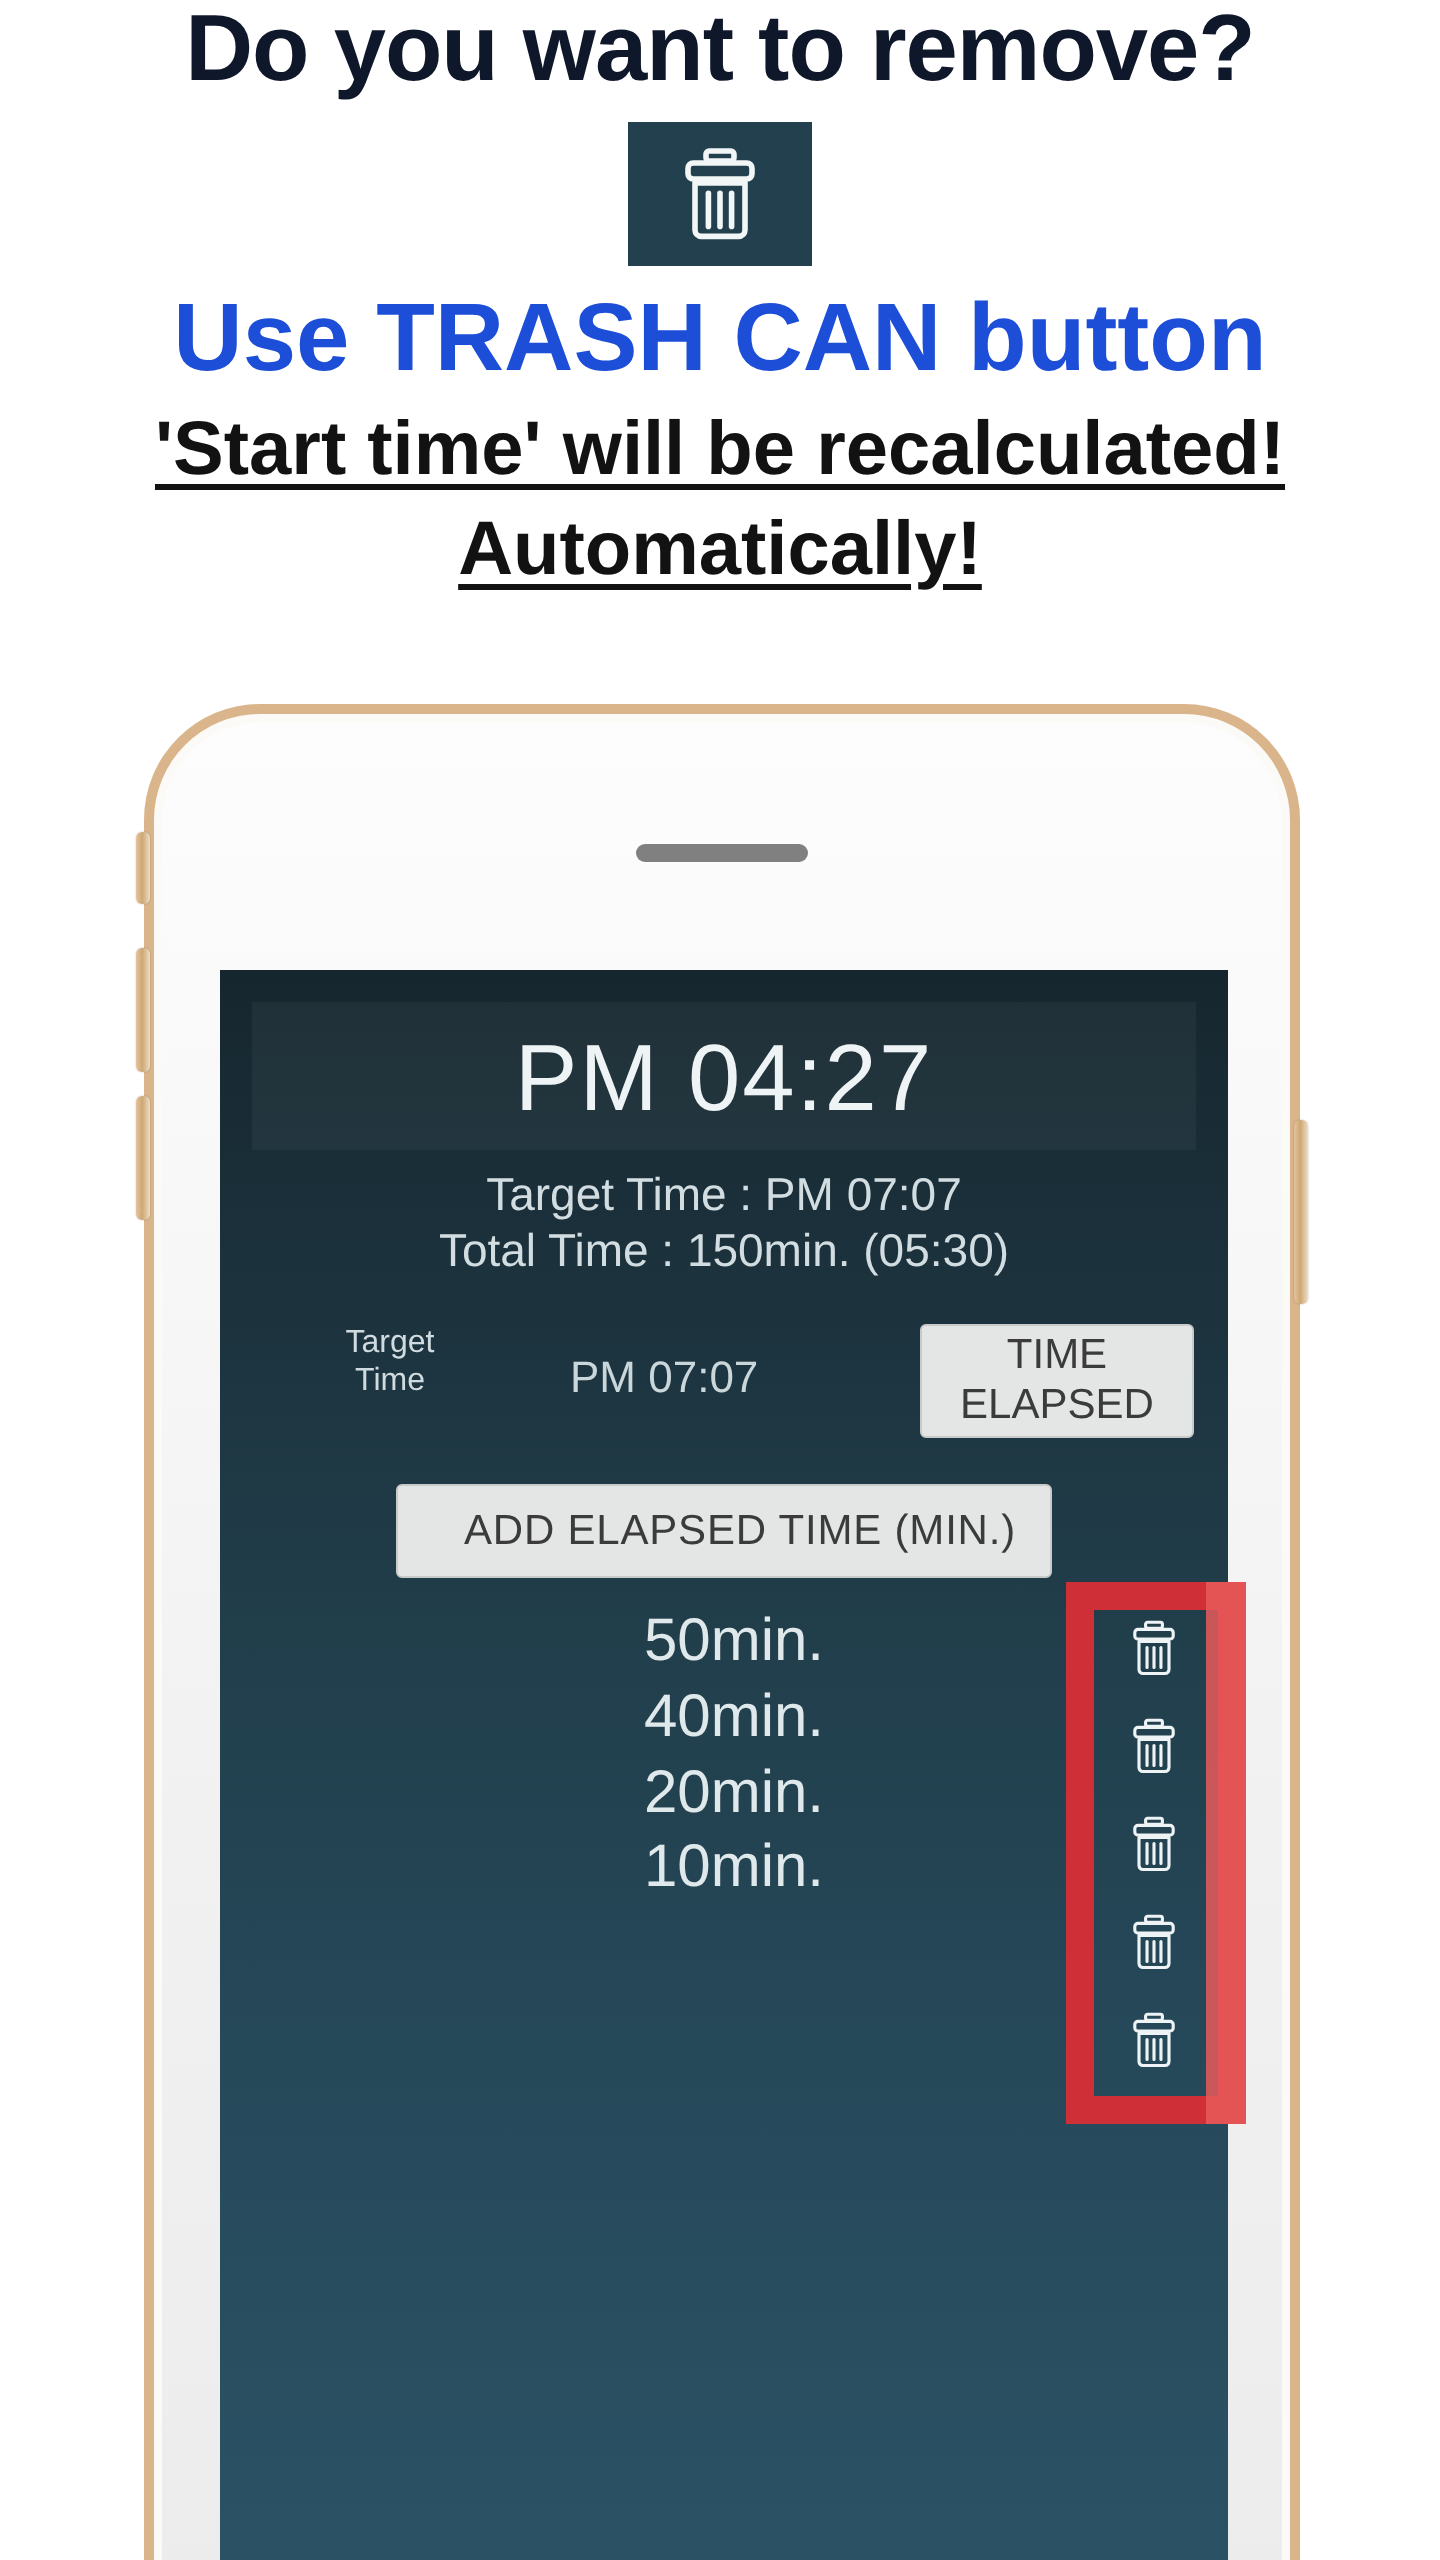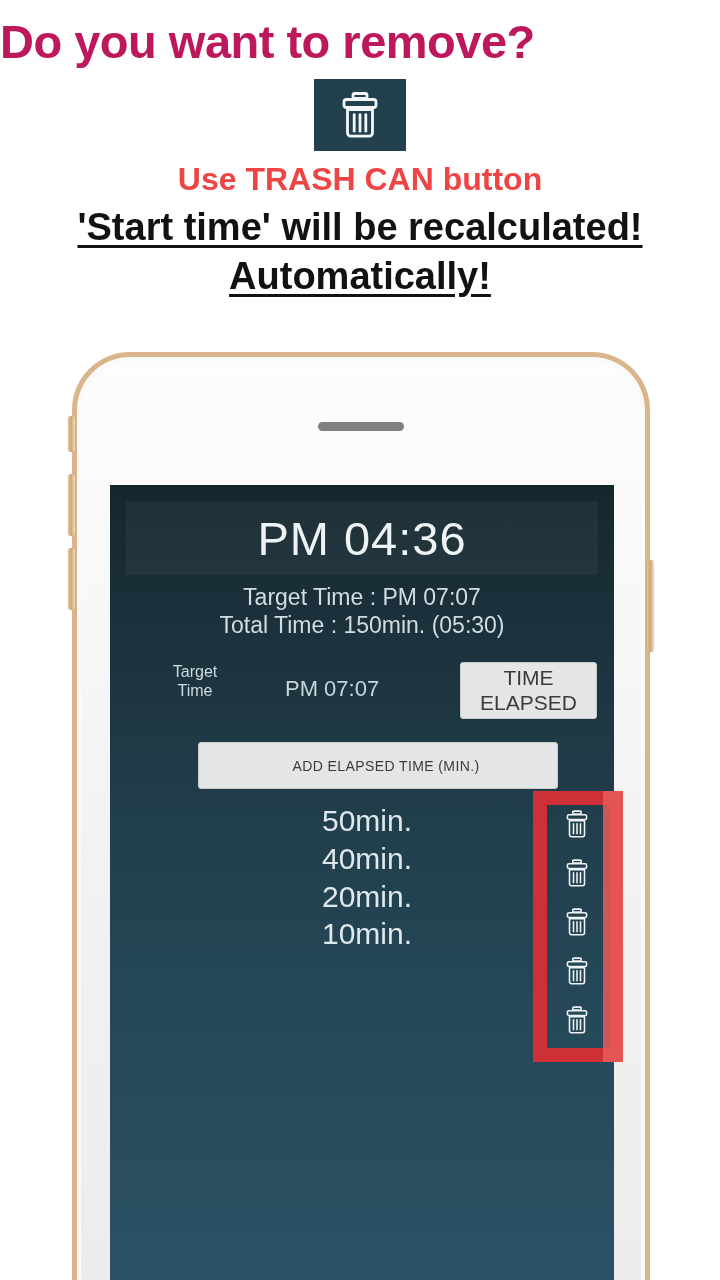--- a/index.html
+++ b/index.html
@@ -7,40 +7,39 @@
     width:720px; height:1280px;
     background:#ffffff;
     font-family:"Liberation Sans", sans-serif;
     overflow:hidden;
   }
   #root { position:relative; width:720px; height:1280px; background:#fff; }
 
   
   .promo { position:absolute; left:0; top:0; width:720px; }
   .promo-title {
-    text-align:left;
+    text-align:center;
     font-size:47px;
     font-weight:bold;
-    color:#be185d;
+    color:#0f172a;
     letter-spacing:-0.5px;
     line-height:1.0;
-    padding-top:18px;
     white-space:nowrap;
   }
   .promo-icon-wrap { display:flex; justify-content:center; margin-top:14px; }
   .promo-icon {
     width:92px; height:72px;
     background:#22404e;
     display:flex; align-items:center; justify-content:center;
   }
   .promo-sub {
     text-align:center;
-    font-size:32px;
+    font-size:48px;
     font-weight:bold;
-    color:#ef4444;
+    color:#1d4ed8;
     margin-top:12px;
     line-height:1.05;
     white-space:nowrap;
   }
   .promo-underline {
     text-align:center;
     font-size:38px;
     font-weight:bold;
     color:#121212;
     text-decoration:underline;
@@ -148,22 +147,22 @@
     display:flex; align-items:center; justify-content:center;
     text-align:center;
   }
   .time-setting {
     position:absolute; right:17px; top:-3px;
     width:137px; height:57px;
     font-size:21px; line-height:1.15;
   }
   .add-elapsed {
     position:absolute; left:88px; top:257px;
-    width:360px; height:47px;
-    font-size:14px;
+    width:328px; height:47px;
+    font-size:21px;
     letter-spacing:0.4px;
     padding-left:16px;
   }
 
   .minute-list {
     position:absolute; left:0; top:317px; width:504px;
     text-align:center;
   }
   .minute-item {
     color:#dfe8ea;
@@ -242,21 +241,21 @@
     <div class="speaker"></div>
 
     <div class="side-btn mute"></div>
     <div class="side-btn vol-up"></div>
     <div class="side-btn vol-down"></div>
     <div class="side-btn power"></div>
 
     <div class="screen">
 
       <div class="clock-banner">
-        <span class="clock-text">PM 04:36</span>
+        <span class="clock-text">PM 04:27</span>
       </div>
 
       <div class="summary">
         <div>Target Time : PM 07:07</div>
         <div>Total Time : 150min. (05:30)</div>
       </div>
 
       <div class="target-row">
         <div class="target-label">
           <span>Target</span><br>

